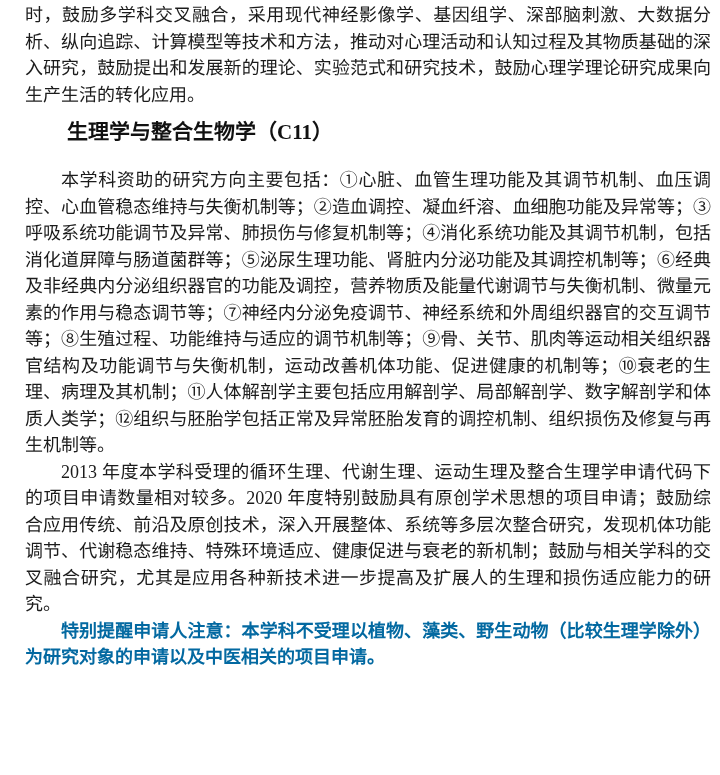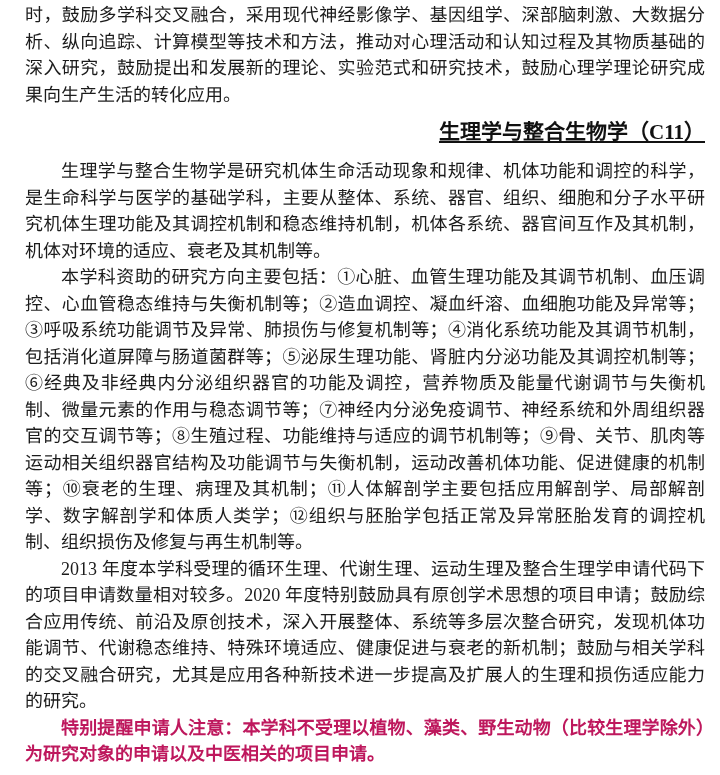--- a/index.html
+++ b/index.html
@@ -5,63 +5,61 @@
   html, body {
     margin: 0;
     padding: 0;
     background: #ffffff;
   }
   .page {
     position: relative;
     box-sizing: border-box;
     width: 720px;
     height: 775px;
-    padding: 2px 15px 0 25px;
+    padding: 2px 9px 0 25px;
     background: #ffffff;
     overflow: hidden;
     font-family: "Liberation Serif", "DejaVu Serif", serif;
     font-size: 18px;
     line-height: 26.5px;
     color: #1b1b1b;
     text-align: justify;
   }
   .para {
     margin: 0;
     text-indent: 0;
   }
   .para.indent {
     text-indent: 2em;
   }
   .section-heading {
-    margin: 9px 0 11px 0;
+    margin: 9px 0 20px 0;
     text-indent: 2em;
-    text-align: right;
+    text-align: left;
     font-size: 21px;
     line-height: 30px;
     font-weight: 700;
     color: #111111;
     font-family: "Liberation Serif", "DejaVu Serif", serif;
-    text-decoration: underline;
   }
   .special-note {
     font-family: "Liberation Sans", "DejaVu Sans", sans-serif;
     font-weight: 700;
-    color: #be185d;
+    color: #0369a1;
   }
 </style>
 </head>
 <body>
 
 <div class="page">
 
   <p class="para">时，鼓励多学科交叉融合，采用现代神经影像学、基因组学、深部脑刺激、大数据分析、纵向追踪、计算模型等技术和方法，推动对心理活动和认知过程及其物质基础的深入研究，鼓励提出和发展新的理论、实验范式和研究技术，鼓励心理学理论研究成果向生产生活的转化应用。</p>
 
   <h2 class="section-heading">生理学与整合生物学（C11）</h2>
 
-  <p class="para indent">生理学与整合生物学是研究机体生命活动现象和规律、机体功能和调控的科学，是生命科学与医学的基础学科，主要从整体、系统、器官、组织、细胞和分子水平研究机体生理功能及其调控机制和稳态维持机制，机体各系统、器官间互作及其机制，机体对环境的适应、衰老及其机制等。</p>
 
   <p class="para indent">本学科资助的研究方向主要包括：①心脏、血管生理功能及其调节机制、血压调控、心血管稳态维持与失衡机制等；②造血调控、凝血纤溶、血细胞功能及异常等；③呼吸系统功能调节及异常、肺损伤与修复机制等；④消化系统功能及其调节机制，包括消化道屏障与肠道菌群等；⑤泌尿生理功能、肾脏内分泌功能及其调控机制等；⑥经典及非经典内分泌组织器官的功能及调控，营养物质及能量代谢调节与失衡机制、微量元素的作用与稳态调节等；⑦神经内分泌免疫调节、神经系统和外周组织器官的交互调节等；⑧生殖过程、功能维持与适应的调节机制等；⑨骨、关节、肌肉等运动相关组织器官结构及功能调节与失衡机制，运动改善机体功能、促进健康的机制等；⑩衰老的生理、病理及其机制；⑪人体解剖学主要包括应用解剖学、局部解剖学、数字解剖学和体质人类学；⑫组织与胚胎学包括正常及异常胚胎发育的调控机制、组织损伤及修复与再生机制等。</p>
 
   <p class="para indent">2013 年度本学科受理的循环生理、代谢生理、运动生理及整合生理学申请代码下的项目申请数量相对较多。2020 年度特别鼓励具有原创学术思想的项目申请；鼓励综合应用传统、前沿及原创技术，深入开展整体、系统等多层次整合研究，发现机体功能调节、代谢稳态维持、特殊环境适应、健康促进与衰老的新机制；鼓励与相关学科的交叉融合研究，尤其是应用各种新技术进一步提高及扩展人的生理和损伤适应能力的研究。</p>
 
   <p class="para indent special-note">特别提醒申请人注意：本学科不受理以植物、藻类、野生动物（比较生理学除外）为研究对象的申请以及中医相关的项目申请。</p>
 
 </div>
 
 </body></html>

